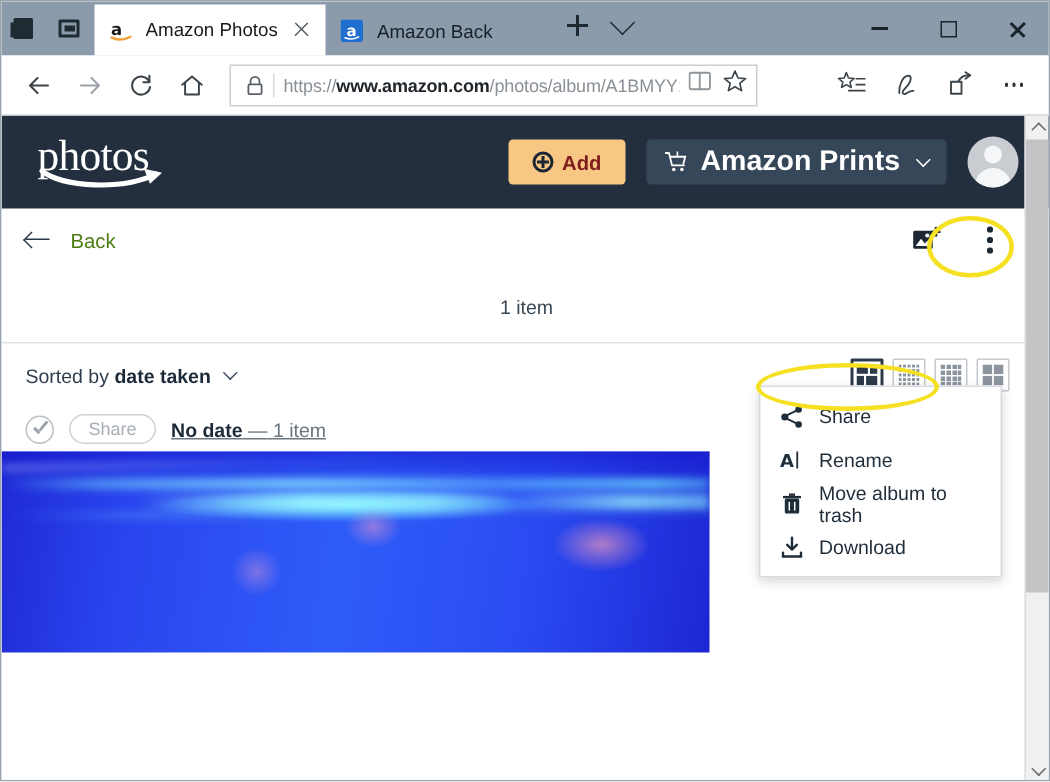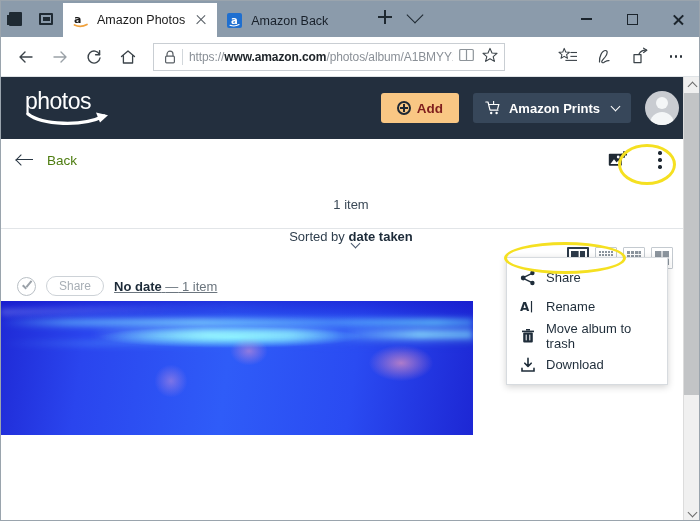--- a/index.html
+++ b/index.html
@@ -149,22 +149,22 @@
     width: 700px; height: 445px;
     background: #fff; overflow: hidden;
   }
   .amz-header {
     height: 62px; background: #232f3e;
     display: flex; align-items: center;
     padding: 0 22px 0 22px; position: relative;
   }
   .logo-wrap { position: relative; width: 100px; height: 44px; }
   .logo-text {
-    font-size: 23px; color: #fff; letter-spacing: -0.5px;
-    font-family: Liberation Sans, sans-serif; font-weight: 400;
+    font-size: 29px; color: #fff; letter-spacing: -0.5px;
+    font-family: Liberation Serif, serif; font-weight: 400;
     position: absolute; top: 2px; left: 2px;
   }
   .smile {
     position: absolute; left: 3px; top: 26px;
     width: 88px; height: 16px; overflow: hidden;
   }
   .smile svg { display: block; }
 
   .hdr-right {
     margin-left: auto; display: flex;
@@ -184,21 +184,21 @@
   .plus-circle:before, .plus-circle:after {
     content: ""; position: absolute; background: #1d2733;
   }
   .plus-circle:before { left: 4px; top: 1px; width: 2px; height: 8px; }
   .plus-circle:after { left: 1px; top: 4px; width: 8px; height: 2px; }
 
   .btn-prints {
     background: #37475a; color: #fff;
     border-radius: 3px; height: 30px;
     display: flex; align-items: center; gap: 8px;
-    padding: 0 12px; font-size: 13px; font-weight: bold;
+    padding: 0 12px; font-size: 19px; font-weight: bold;
     cursor: pointer; border: none;
   }
   .cart-ico { width: 16px; height: 16px; flex: 0 0 16px; }
   .caret-dn {
     width: 7px; height: 7px; border-right: 1.6px solid #fff;
     border-bottom: 1.6px solid #fff; transform: rotate(45deg);
     margin-top: -4px; margin-left: 4px;
   }
   .avatar {
     width: 34px; height: 34px; border-radius: 50%;
@@ -258,21 +258,21 @@
     font-size: 20px; font-weight: bold; color: #1f2d3a;
     letter-spacing: 0.6px;
   }
   .pencil-ico { width: 14px; height: 16px; margin-top: 6px; cursor: pointer; }
   .album-count { font-size: 13px; color: #3a4856; margin-top: 4px; }
 
   .divider { height: 1px; background: #e2e5e8; width: 100%; }
 
   .sortbar {
     height: 42px; display: flex; align-items: center;
-    padding: 0 16px; position: relative; flex-direction: column;
+    padding: 0 16px; position: relative;
   }
   .sort-label { font-size: 13px; color: #2f3e4d; }
   .sort-label b { font-weight: bold; color: #1c2a38; }
   .sort-caret {
     width: 7px; height: 7px; border-right: 1.5px solid #46556a;
     border-bottom: 1.5px solid #46556a; transform: rotate(45deg);
     margin-left: 9px; margin-top: -4px; cursor: pointer;
   }
   .viewmodes {
     margin-left: auto; display: flex; gap: 6px; padding-right: 12px;

